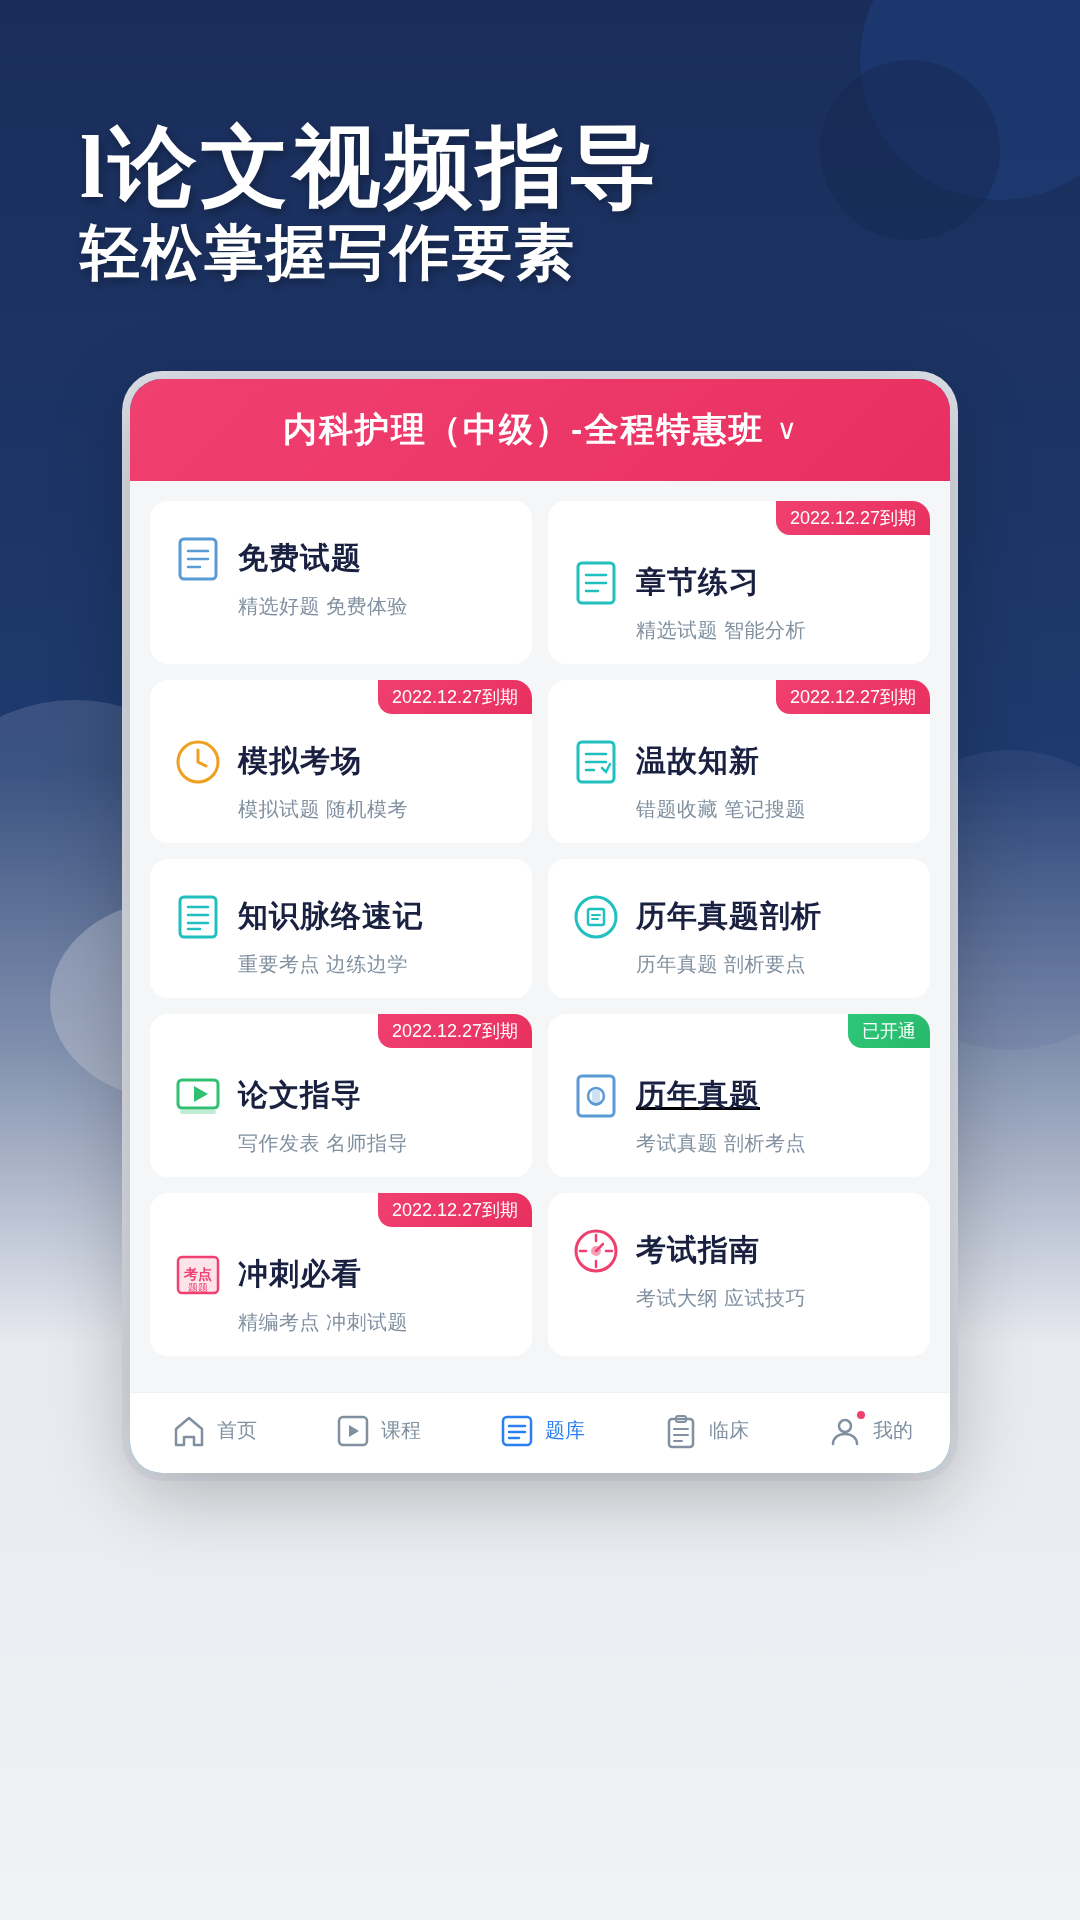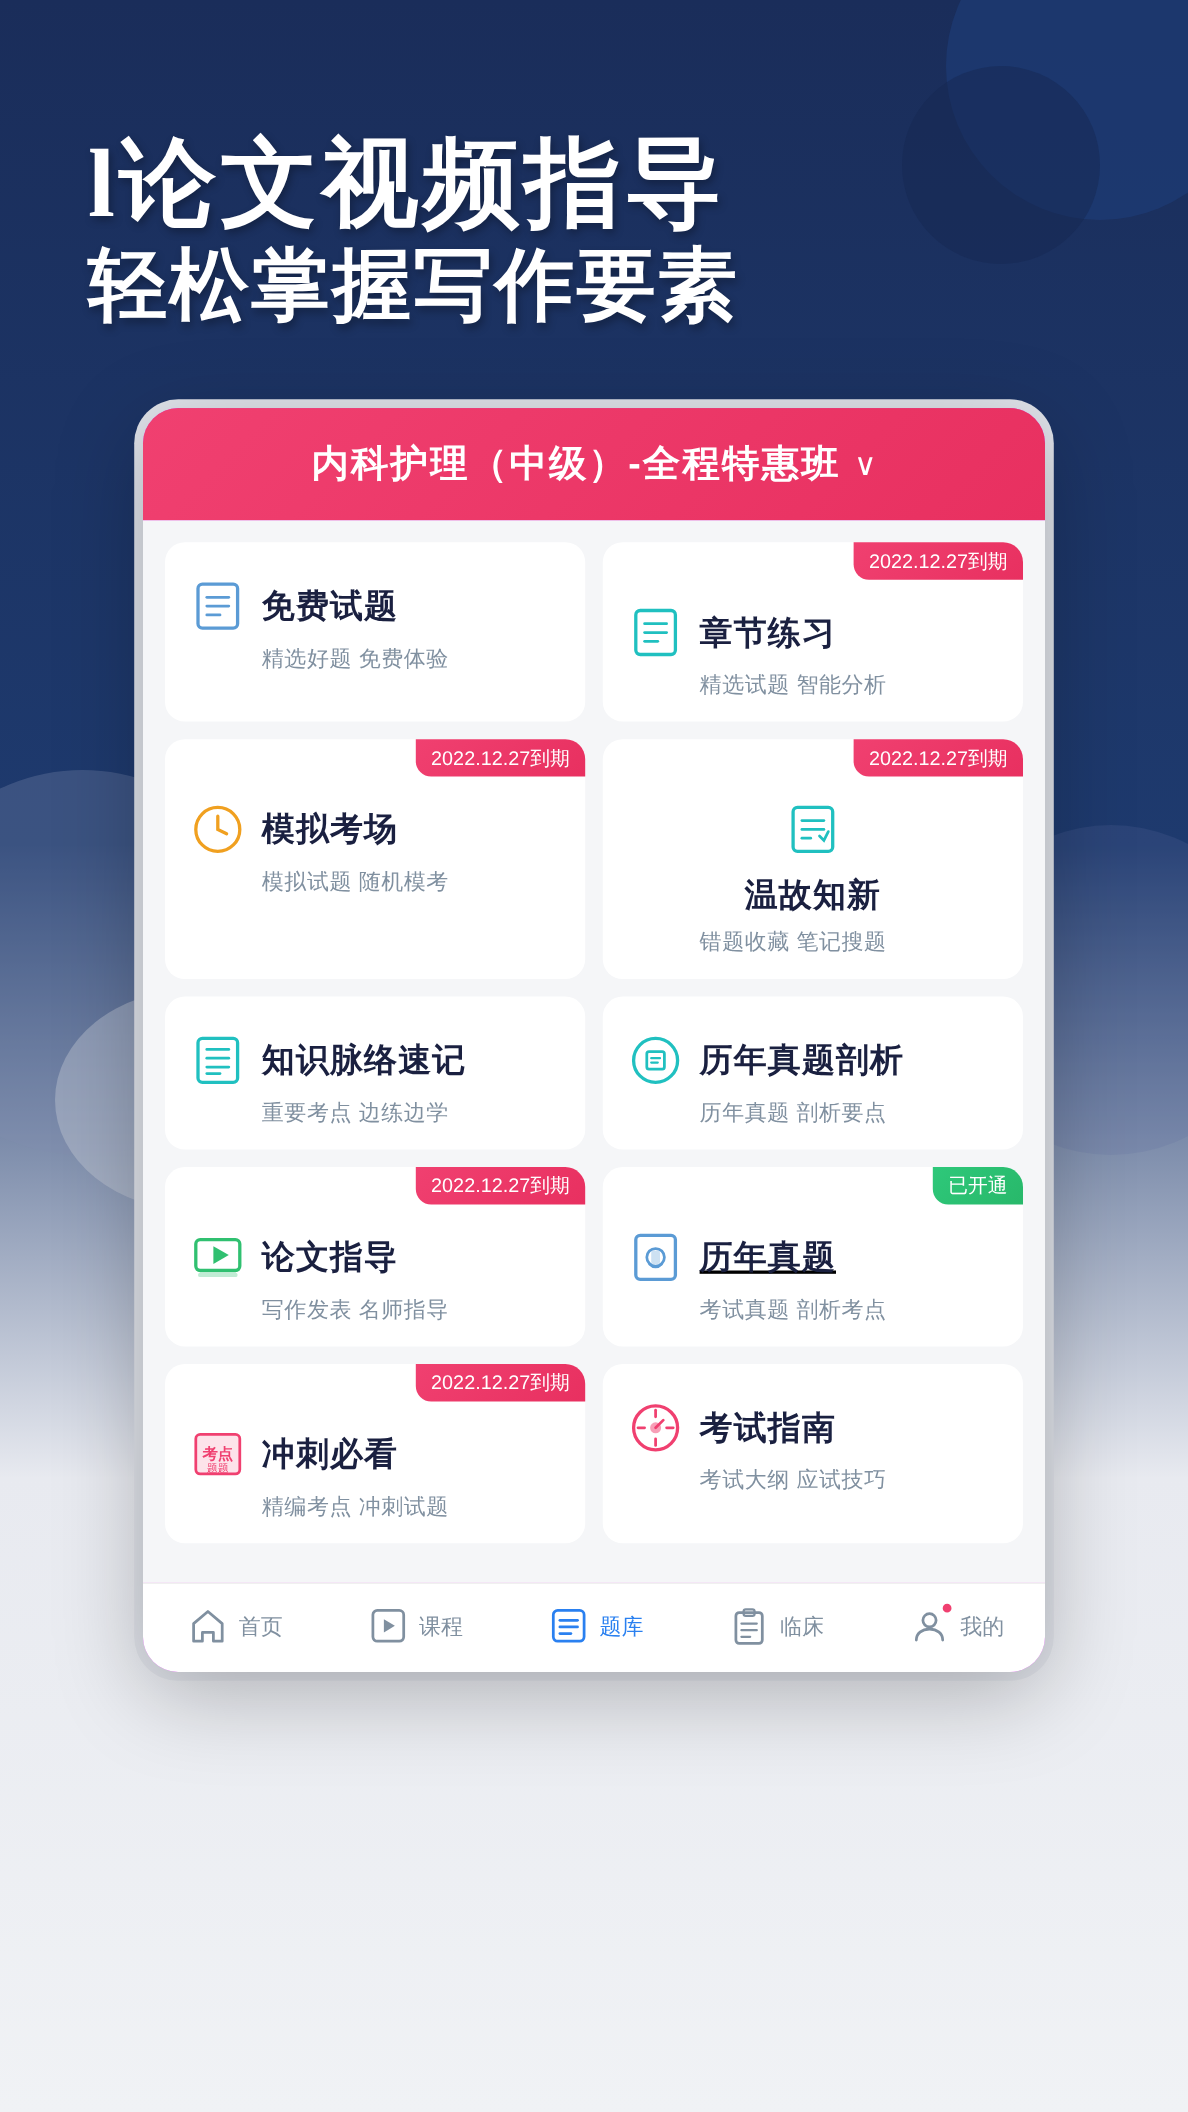--- a/index.html
+++ b/index.html
@@ -74,35 +74,35 @@
     .hero-line1 {
       font-size: 88px;
       font-weight: 900;
       color: #ffffff;
       line-height: 1.1;
       letter-spacing: 4px;
       text-shadow: 2px 4px 8px rgba(0,0,0,0.3);
       font-family: Liberation Serif, serif;
     }
     .hero-line2 {
-      font-size: 72px;
+      font-size: 60px;
       font-weight: 900;
       color: #ffffff;
       line-height: 1.2;
       letter-spacing: 2px;
       text-shadow: 2px 4px 8px rgba(0,0,0,0.3);
     }
 
     
     .device-frame {
       position: relative;
       z-index: 3;
-      margin: 28px auto 0 auto;
+      margin: 50px auto 0 auto;
       width: 820px;
-      background: #d946ef;
+      background: #0ea5e9;
       border-radius: 32px;
       box-shadow: 0 20px 80px rgba(0,0,0,0.25), 0 0 0 8px #e0e3ea;
       overflow: hidden;
     }
 
     
     .course-header {
       background: linear-gradient(135deg, #f04070, #e83060);
       padding: 28px 30px;
       display: flex;
@@ -281,21 +281,21 @@
               <circle cx="26" cy="26" r="20" stroke="#f0a020" stroke-width="3" fill="none"></circle>
               <polyline points="26,14 26,26 34,30" stroke="#f0a020" stroke-width="3" stroke-linecap="round" fill="none"></polyline>
             </svg>
           </div>
           <span class="card-title">模拟考场</span>
         </div>
         <div class="card-subtitle">模拟试题 随机模考</div>
       </div>
       <div class="grid-card">
         <div class="card-badge">2022.12.27到期</div>
-        <div class="card-icon-row" style="margin-top:32px;flex-direction:column;">
+        <div class="card-icon-row" style="margin-top:32px;">
           <div class="card-icon">
             <svg viewBox="0 0 52 52" fill="none" xmlns="http://www.w3.org/2000/svg">
               <rect x="8" y="6" width="36" height="40" rx="4" stroke="#20c0c0" stroke-width="3" fill="none"></rect>
               <line x1="16" y1="18" x2="36" y2="18" stroke="#20c0c0" stroke-width="2.5" stroke-linecap="round"></line>
               <line x1="16" y1="26" x2="36" y2="26" stroke="#20c0c0" stroke-width="2.5" stroke-linecap="round"></line>
               <path d="M16 34 L24 34" stroke="#20c0c0" stroke-width="2.5" stroke-linecap="round"></path>
               <path d="M32 32 L36 36 L40 28" stroke="#20c0c0" stroke-width="2.5" stroke-linecap="round" fill="none"></path>
             </svg>
           </div>
           <span class="card-title">温故知新</span>

